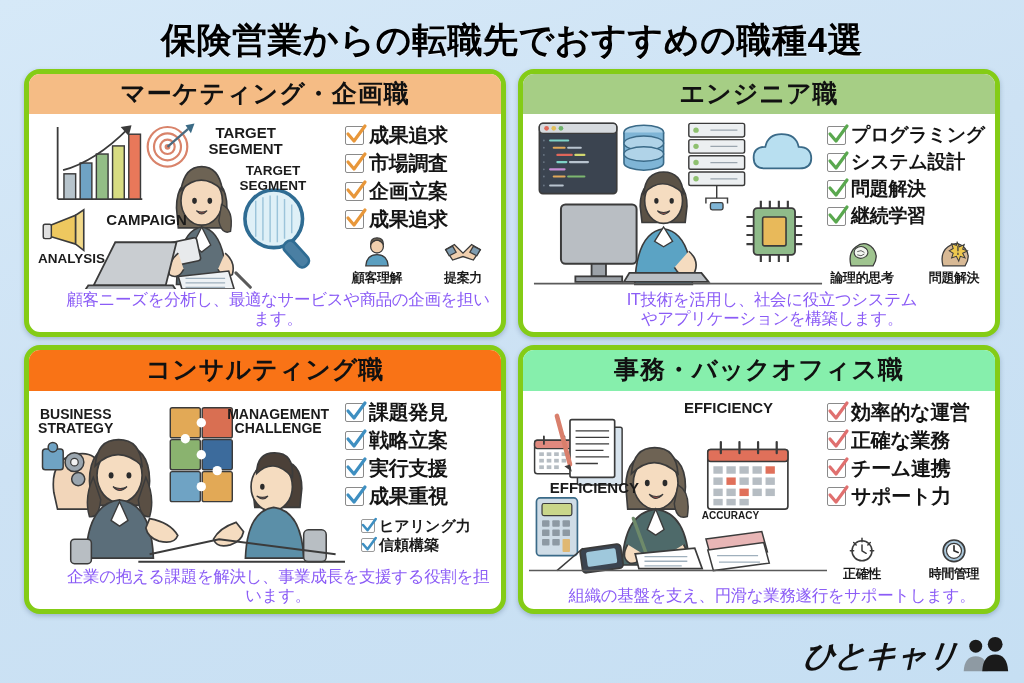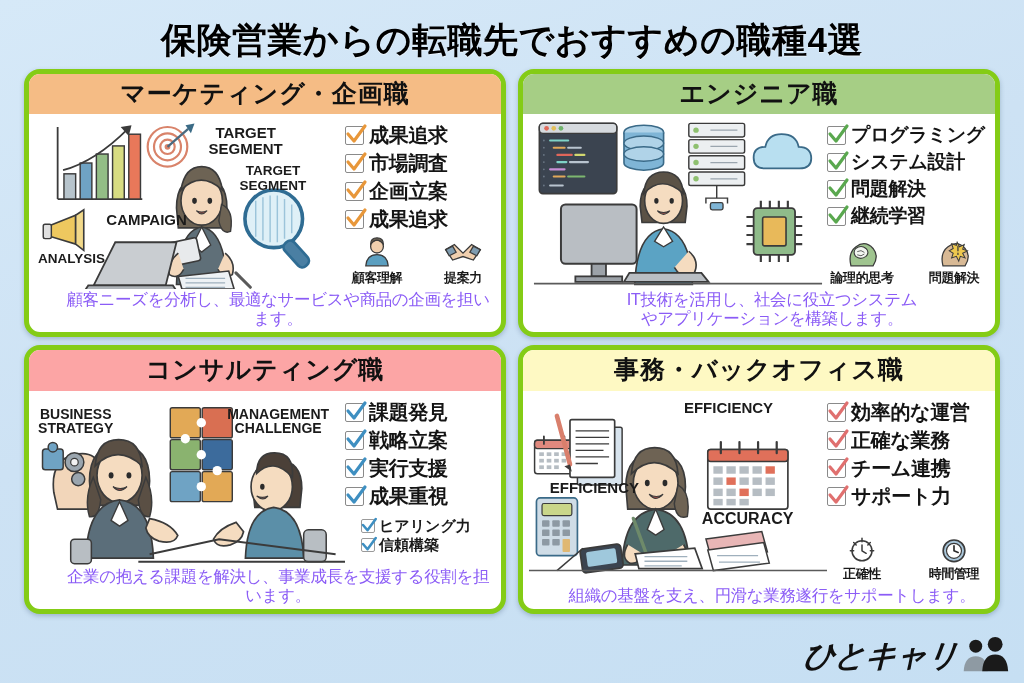--- a/index.html
+++ b/index.html
@@ -57,22 +57,22 @@
     font-size: 25px;
     font-weight: 900;
     color: #111;
     padding: 6px 4px 7px 4px;
     letter-spacing: 1px;
     line-height: 1.1;
     flex: 0 0 auto;
   }
   .card.theme-orange .card-header { background: #f5bc85; }
   .card.theme-green  .card-header { background: #a6ce85; }
-  .card.theme-blue   .card-header { background: #fca5a5; }
-  .card.theme-pink   .card-header { background: #fef9c3; }
+  .card.theme-blue   .card-header { background: #f97316; }
+  .card.theme-pink   .card-header { background: #86efac; }
 
   .card-body {
     flex: 1 1 auto;
     display: flex;
     position: relative;
     padding: 4px 6px 0 6px;
     min-height: 0;
   }
 
   .illus {
@@ -736,21 +736,21 @@
             <g stroke="#9fb0bd" stroke-width="1.3">
                 <path d="M202 158 h44"></path>
                 <path d="M204 165 h44"></path>
               </g>
           </g>
           <line x1="0" y1="174" x2="320" y2="174" stroke="#5a5a5a" stroke-width="1.6"></line>
         </svg>
 
         <div class="ill-label" style="left:52%; top:3%; font-size:15px;">EFFICIENCY</div>
         <div class="ill-label" style="left:7%; top:45%; font-size:15px;">EFFICIENCY</div>
-        <div class="ill-label" style="left:58%; top:61%; font-size:16px;">ACCURACY</div>
+        <div class="ill-label" style="left:58%; top:61%; font-size:10px;">ACCURACY</div>
       </div>
 
       <div class="checks">
         <div class="check-row">
           <span class="check-box">
             <svg viewBox="0 0 24 24">
                 <path d="M4 12 L10 19 L21 4" fill="none" stroke="#e0706f" stroke-width="3.2" stroke-linecap="round" stroke-linejoin="round"></path>
               </svg>
           </span>
           <span class="check-label">効率的な運営</span>

